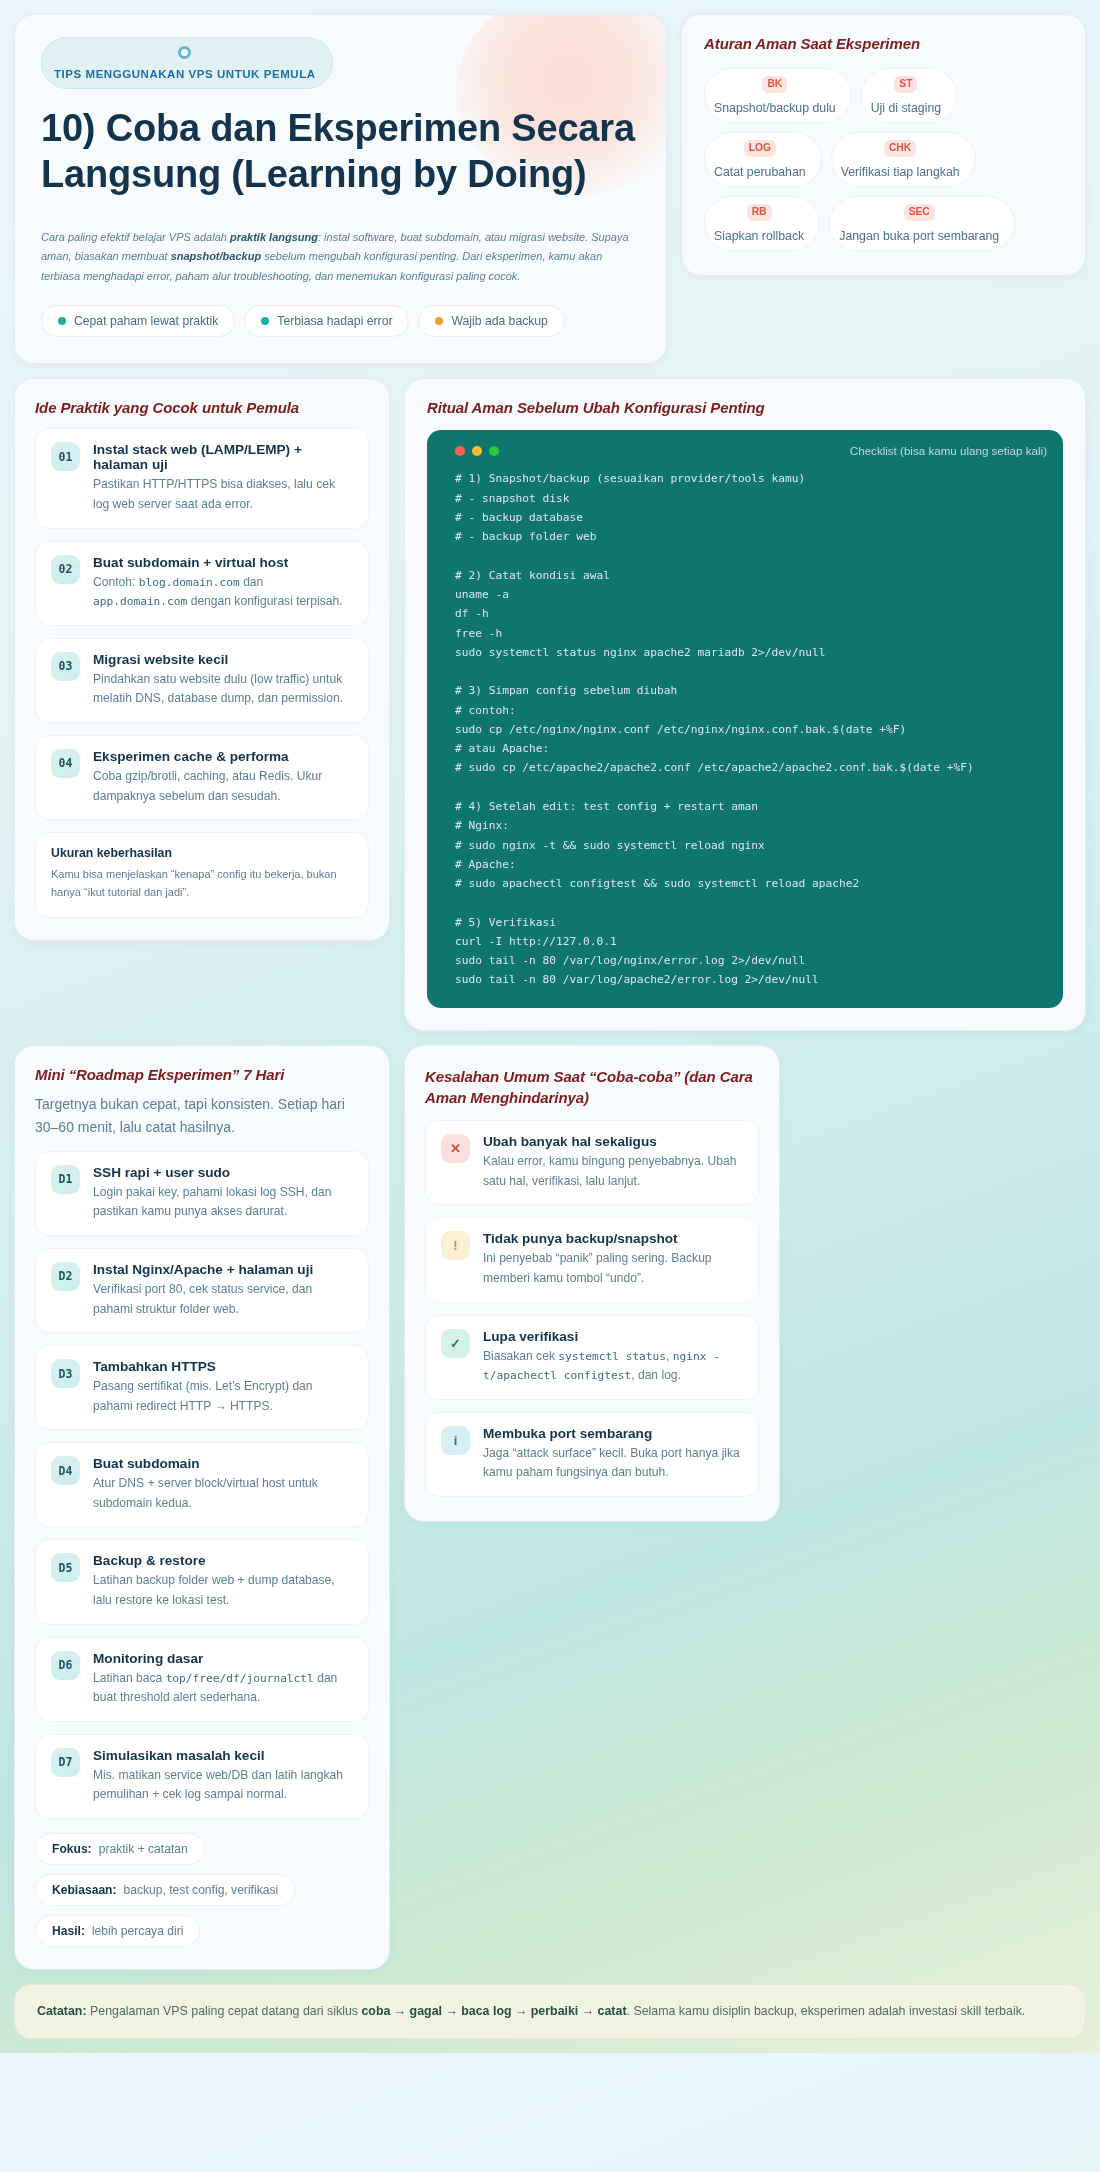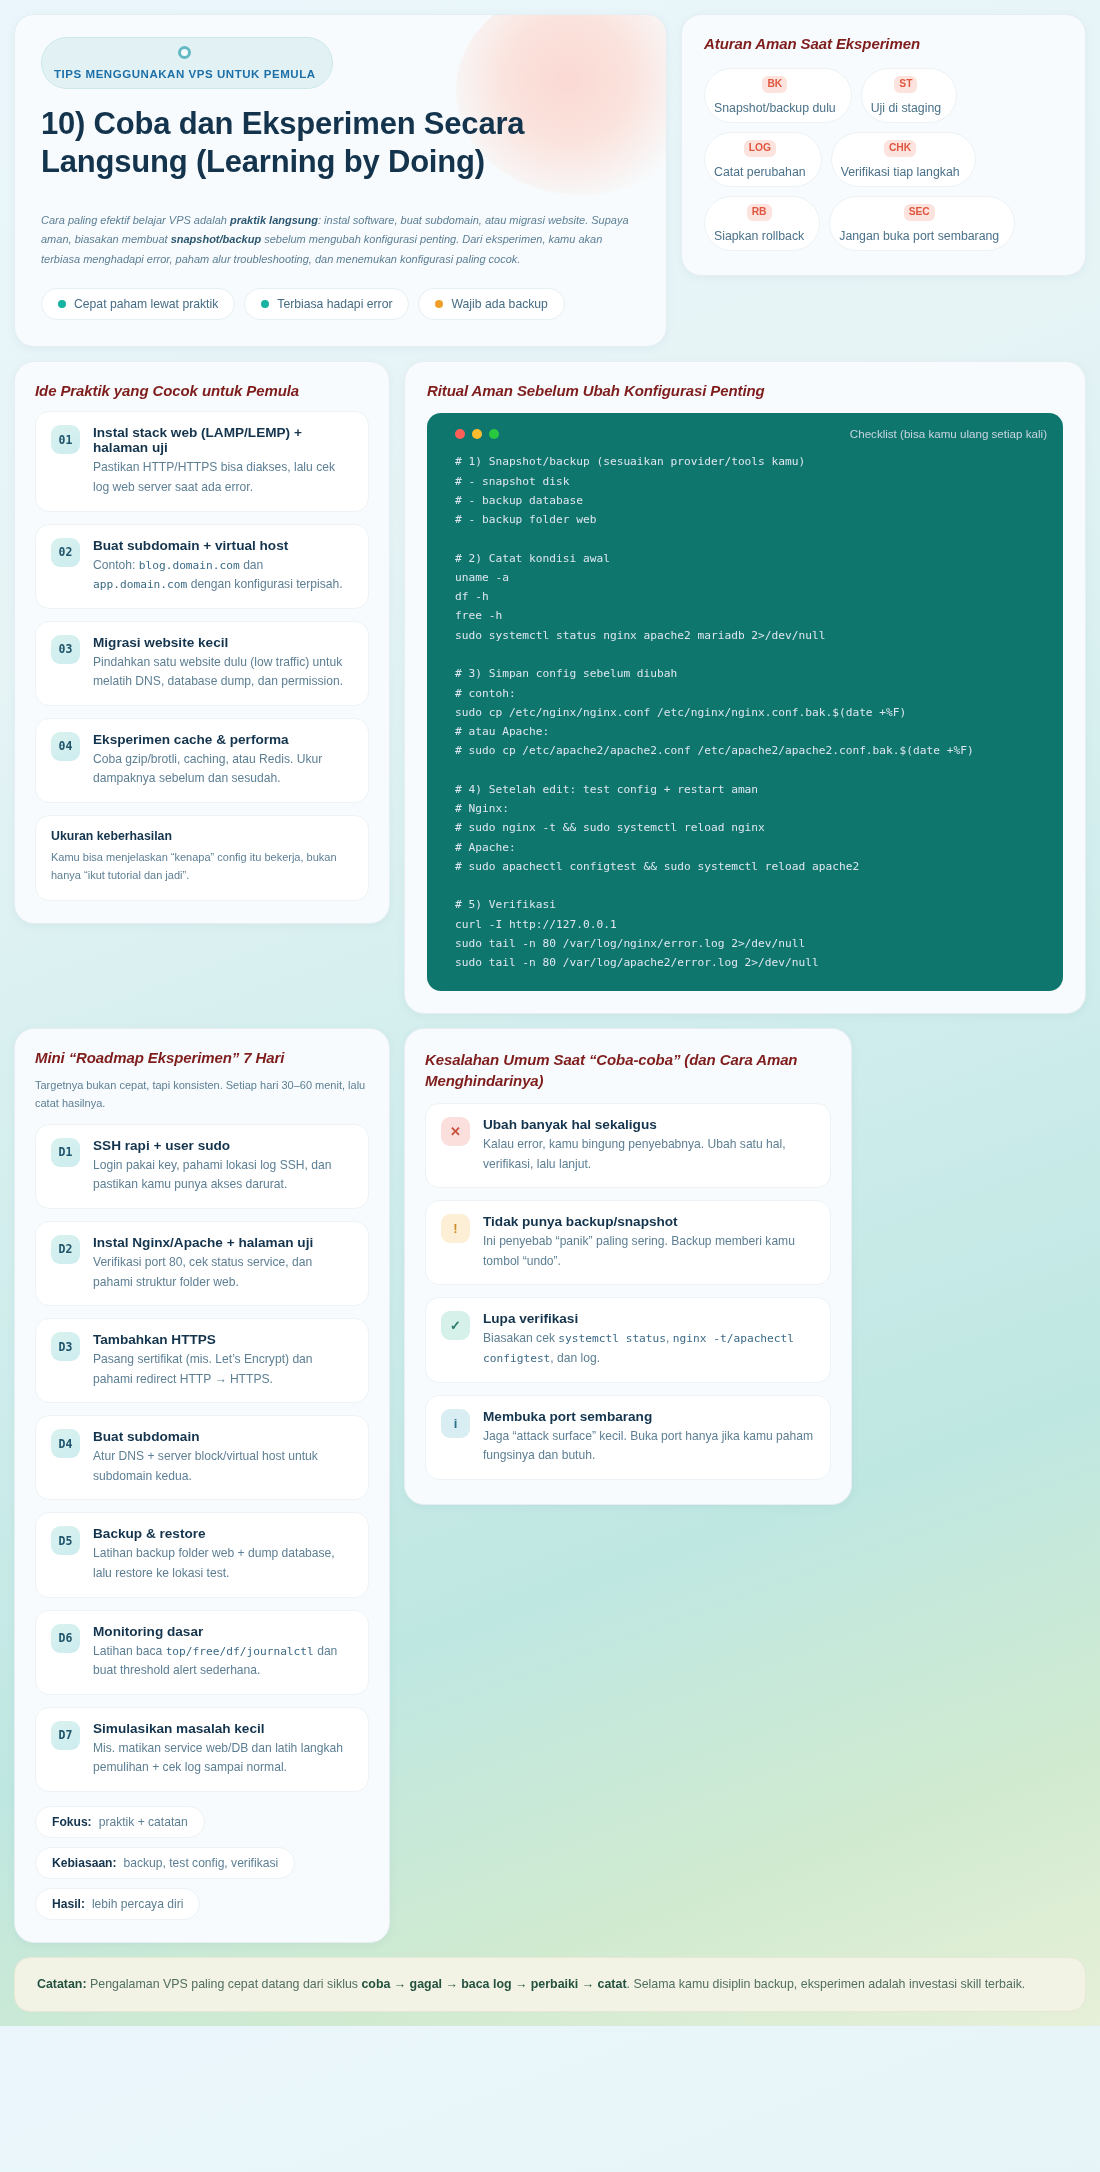--- a/index.html
+++ b/index.html
@@ -49,21 +49,21 @@
   .eyebrow-ring {
     width: 13px; height: 13px; border-radius: 50%;
     border: 3px solid #63b9c4; background: #f4fbfc;
     display: inline-block;
   }
   .eyebrow-text {
     font-size: 11.5px; font-weight: bold; letter-spacing: 0.55px;
     color: #1d6fa8; text-transform: uppercase;
   }
   .hero h1 {
-    font-size: 31px; line-height: 1.22; font-weight: bold;
+    font-size: 38px; line-height: 1.22; font-weight: bold;
     color: #14344d; margin-top: 16px; letter-spacing: -0.2px;
     position: relative; z-index: 2;
   }
   .hero p.lede {
     font-size: 11px; line-height: 1.78; color: #5c7f95;
     margin-top: 30px; position: relative; z-index: 2; font-style: italic;
   }
   .hero p.lede b { color: #2c5770; font-weight: bold; }
   .chips { display: flex; flex-wrap: wrap; gap: 9px; margin-top: 19px; position: relative; z-index: 2;}
   .chip {
@@ -128,31 +128,31 @@
   .tdot { width: 10px; height: 10px; border-radius: 50%; }
   .term-label { margin-left: auto; color: #c8d4e0; font-size: 11.6px; }
   .term pre {
     font-family: "DejaVu Sans Mono", monospace;
     font-size: 11.2px; line-height: 1.72; color: #dde6ef;
     margin-top: 12px; white-space: pre-wrap; word-break: break-word;
   }
 
   
   .roadmap { width: 376px; padding: 20px 20px 22px 20px; }
-  .roadmap p.sub { font-size: 11px; line-height: 1.65; color: #5d7f94; margin-top: 10px; }
+  .roadmap p.sub { font-size: 14px; line-height: 1.65; color: #5d7f94; margin-top: 10px; }
   .pills { display: flex; flex-wrap: wrap; gap: 9px; margin-top: 14px; }
   .pill {
     display: inline-flex; align-items: baseline; gap: 7px;
     background: #fff; border: 1px solid #ecf2f5; border-radius: 999px;
     padding: 8px 16px; font-size: 12.1px; color: #5d7f94;
   }
   .pill b { color: #14344d; font-weight: bold; }
 
   
-  .mistakes { width: 448px; padding: 20px 20px 24px 20px; }
+  .mistakes { width: 376px; padding: 20px 20px 24px 20px; }
   .mistakes .panel-title { line-height: 1.42; }
   .ibadge {
     flex: 0 0 auto; width: 29px; height: 29px; border-radius: 9px;
     display: flex; align-items: center; justify-content: center;
     font-size: 13px; font-weight: bold;
   }
   .ib-x { background: #fadfdc; color: #c8503c; }
   .ib-warn { background: #fdeed6; color: #cf8a2a; }
   .ib-ok { background: #d6f0ea; color: #2b7c6a; }
   .ib-info { background: #d8eef3; color: #2b7088; }

